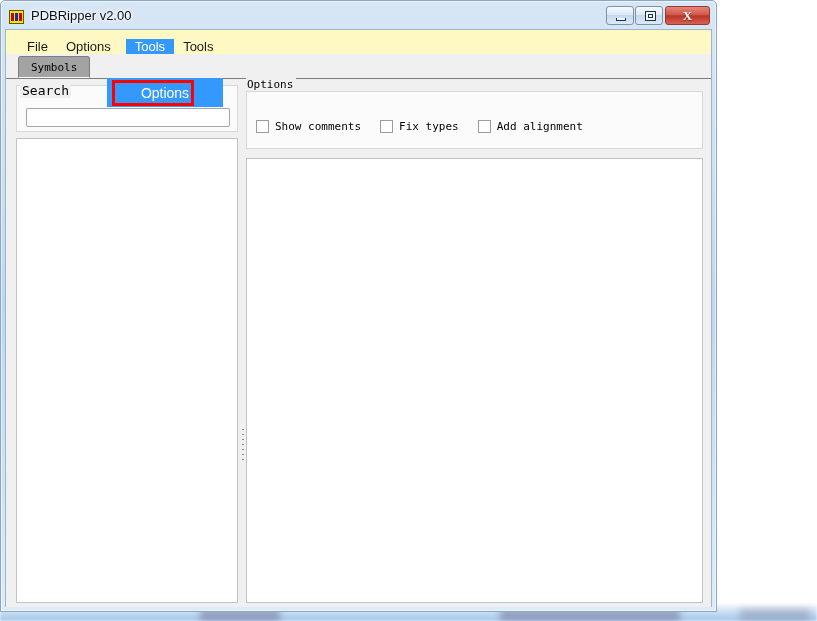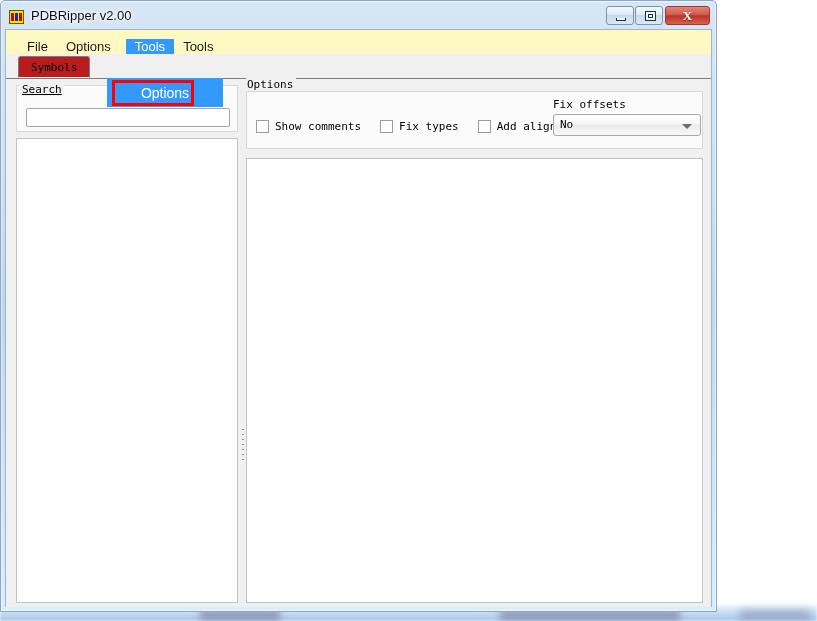--- a/index.html
+++ b/index.html
@@ -252,21 +252,21 @@
   }
   .tab {
     box-sizing: border-box;
     height: 22px;
     padding: 3px 12px;
     display: flex;
     align-items: center;
     font-family: "DejaVu Sans Mono", "Liberation Mono", monospace;
     font-size: 11px;
     color: #000000;
-    background: #b91c1c;
+    background: #a3a3a3;
     border: 1px solid #7d7d7d;
     border-bottom: 1px solid #fbfbfb;
     border-radius: 3px 3px 0 0;
     cursor: default;
     position: relative;
     z-index: 3;
   }
 
   
   #content {
@@ -293,23 +293,22 @@
     border: 1px solid #d8d8d8;
     background: #fbfbfb;
   }
   #search-label {
     position: absolute;
     left: 3px;
     top: -3px;
     background: #f0f0f0;
     padding: 0 2px;
     font-family: "DejaVu Sans Mono", "Liberation Mono", monospace;
-    font-size: 11px;
+    font-size: 13px;
     color: #000;
-    text-decoration: underline;
   }
   #search-input {
     position: absolute;
     left: 9px;
     top: 22px;
     width: 204px;
     height: 19px;
     box-sizing: border-box;
     border: 1px solid #a6a6a6;
     border-radius: 2px;
@@ -575,27 +574,20 @@
             <div class="cb-item">
               <span class="cb-box"></span>
               <span class="cb-label">Fix types</span>
             </div>
             <div class="cb-item">
               <span class="cb-box"></span>
               <span class="cb-label">Add alignment</span>
             </div>
           </div>
 
-          <div id="fix-offsets-block">
-            <span id="fix-offsets-label">Fix offsets</span>
-            <div id="fix-offsets-select">
-              <span id="fix-offsets-value">No</span>
-              <span id="fix-offsets-arrow"></span>
-            </div>
-          </div>
         </div>
 
         <div id="output-area"></div>
       </div>
 
     </div>
 
     <div id="tools-dropdown">
       <div id="tools-dropdown-item">Options</div>
     </div>

